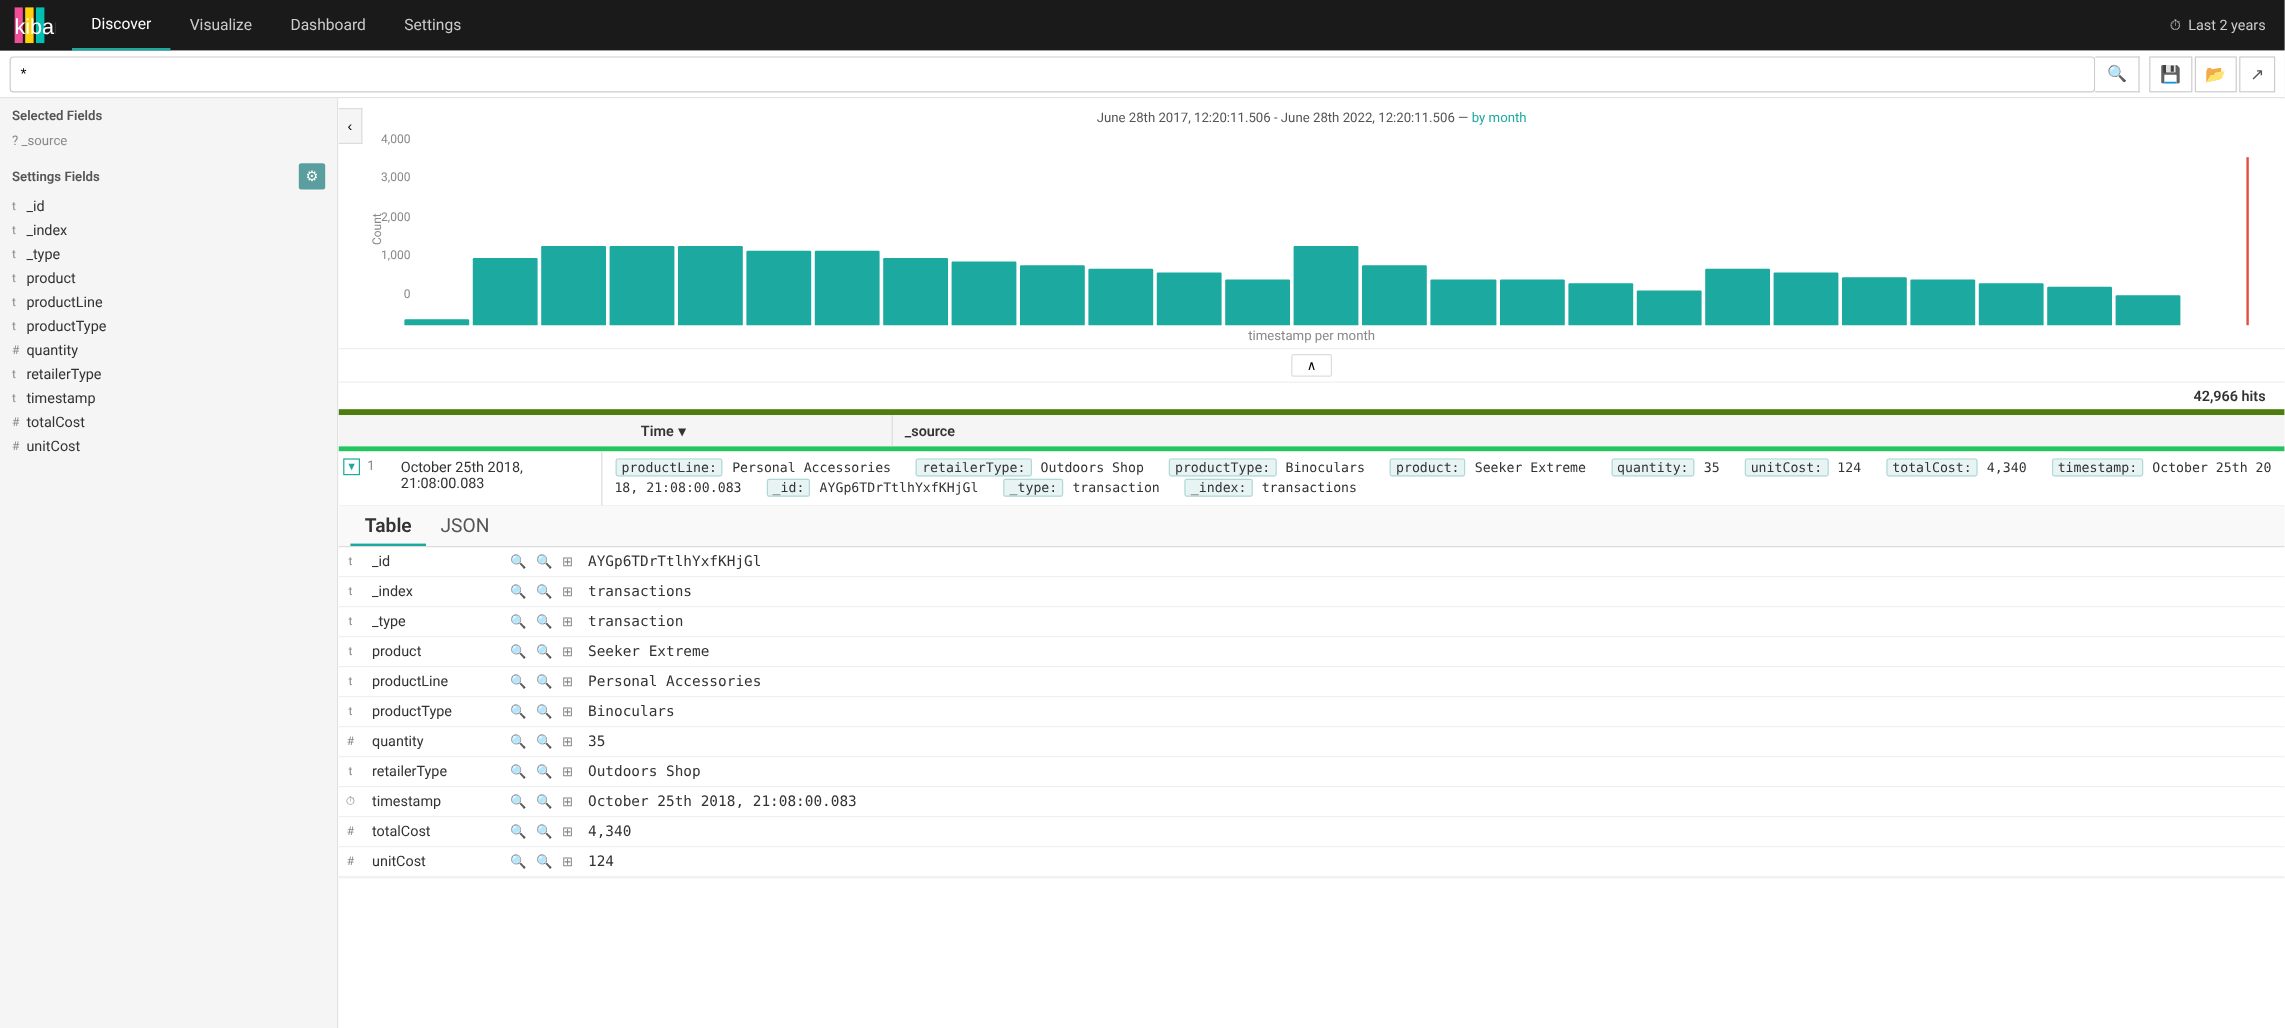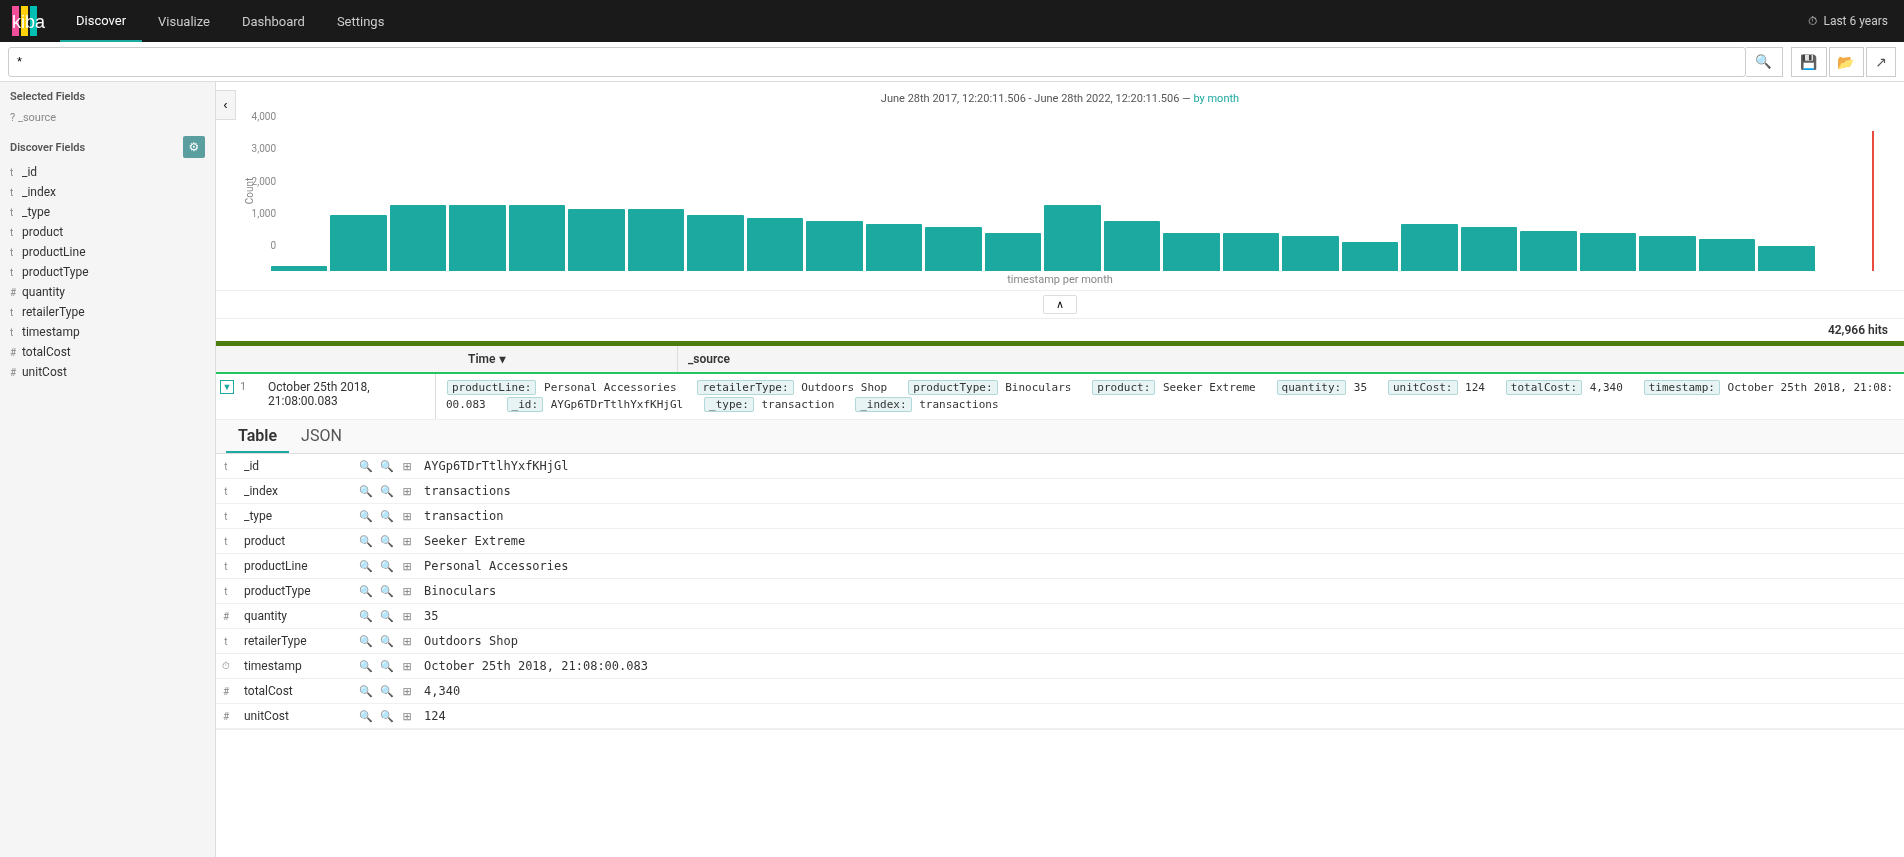--- a/index.html
+++ b/index.html
@@ -97,21 +97,21 @@
     }
 
     
     .main-layout {
       display: flex;
       height: calc(857px - 82px);
     }
 
     
     .sidebar {
-      width: 216px;
+      width: 282px;
       background: #f5f5f5;
       border-right: 1px solid #ddd;
       overflow-y: auto;
       flex-shrink: 0;
     }
     .sidebar-section-title {
       font-size: 11px;
       font-weight: 600;
       color: #555;
       padding: 8px 10px 4px;
@@ -298,21 +298,21 @@
       font-size: 12px;
       color: #333;
       border-bottom: 5px solid #4d7c0f;
     }
     .hits-count { font-weight: 600; }
 
     
     .table-header-row {
       display: flex;
       background: #f5f5f5;
-      border-bottom: 2px solid #22c55e;
+      border-bottom: 4px solid #22c55e;
       font-weight: 600;
       font-size: 12px;
     }
     .col-time {
       width: 220px;
       padding: 6px 10px;
       border-right: 1px solid #ddd;
       flex-shrink: 0;
       display: flex;
       align-items: center;
@@ -491,42 +491,42 @@
     <span class="kibana-logo-text" style="margin-left:2px;"></span>
   </div>
   <nav class="nav-items">
     <div class="nav-item active">Discover</div>
     <div class="nav-item">Visualize</div>
     <div class="nav-item">Dashboard</div>
     <div class="nav-item">Settings</div>
   </nav>
   <div class="time-badge">
     <span>⏱</span>
-    <span>Last 6 years</span>
+    <span>Last 2 years</span>
   </div>
 </div>
 
 <div class="search-bar">
   <input class="search-input" type="text" value="*" style="">
   <button class="search-btn">🔍</button>
   <div class="icon-btns">
     <button class="icon-btn">💾</button>
     <button class="icon-btn">📂</button>
     <button class="icon-btn">↗</button>
   </div>
 </div>
 
 <div class="main-layout">
 
   <div class="sidebar">
     <div class="sidebar-section-title">Selected Fields</div>
     <div class="sidebar-source">? _source</div>
 
     <div class="sidebar-section-header">
-      <span class="sidebar-section-header-title">Discover Fields</span>
+      <span class="sidebar-section-header-title">Settings Fields</span>
       <button class="gear-btn">⚙</button>
     </div>
 
     <div id="sidebar-fields">
     <div class="field-item">
           <span class="field-type-badge">t</span>
           <span class="field-name">_id</span>
         </div>
         <div class="field-item">
           <span class="field-type-badge">t</span>

